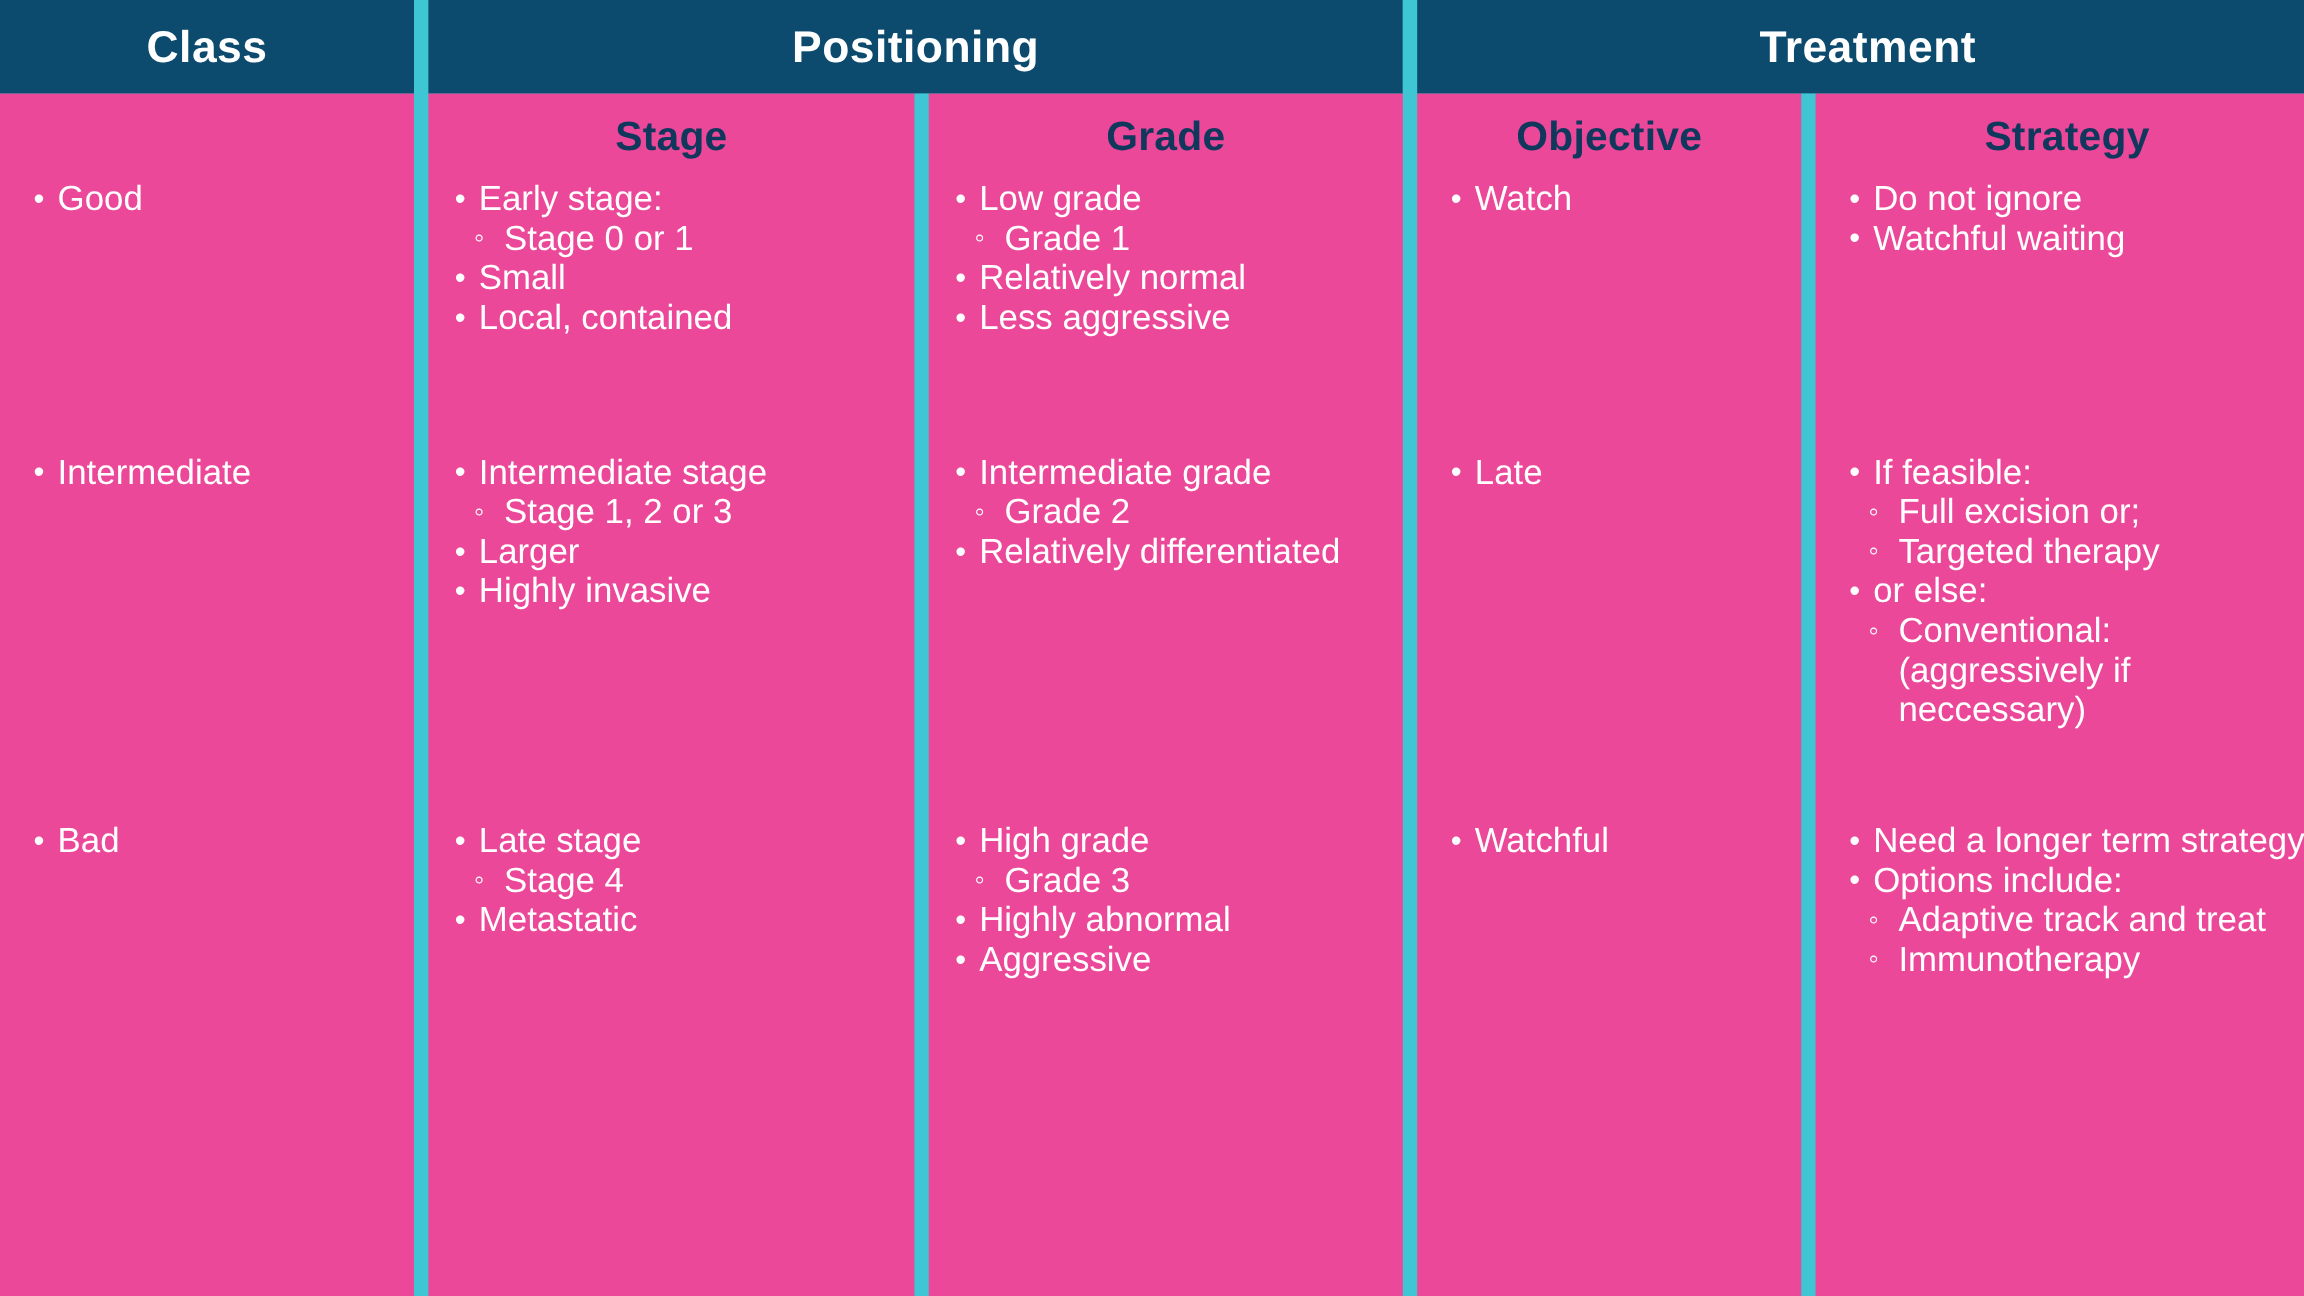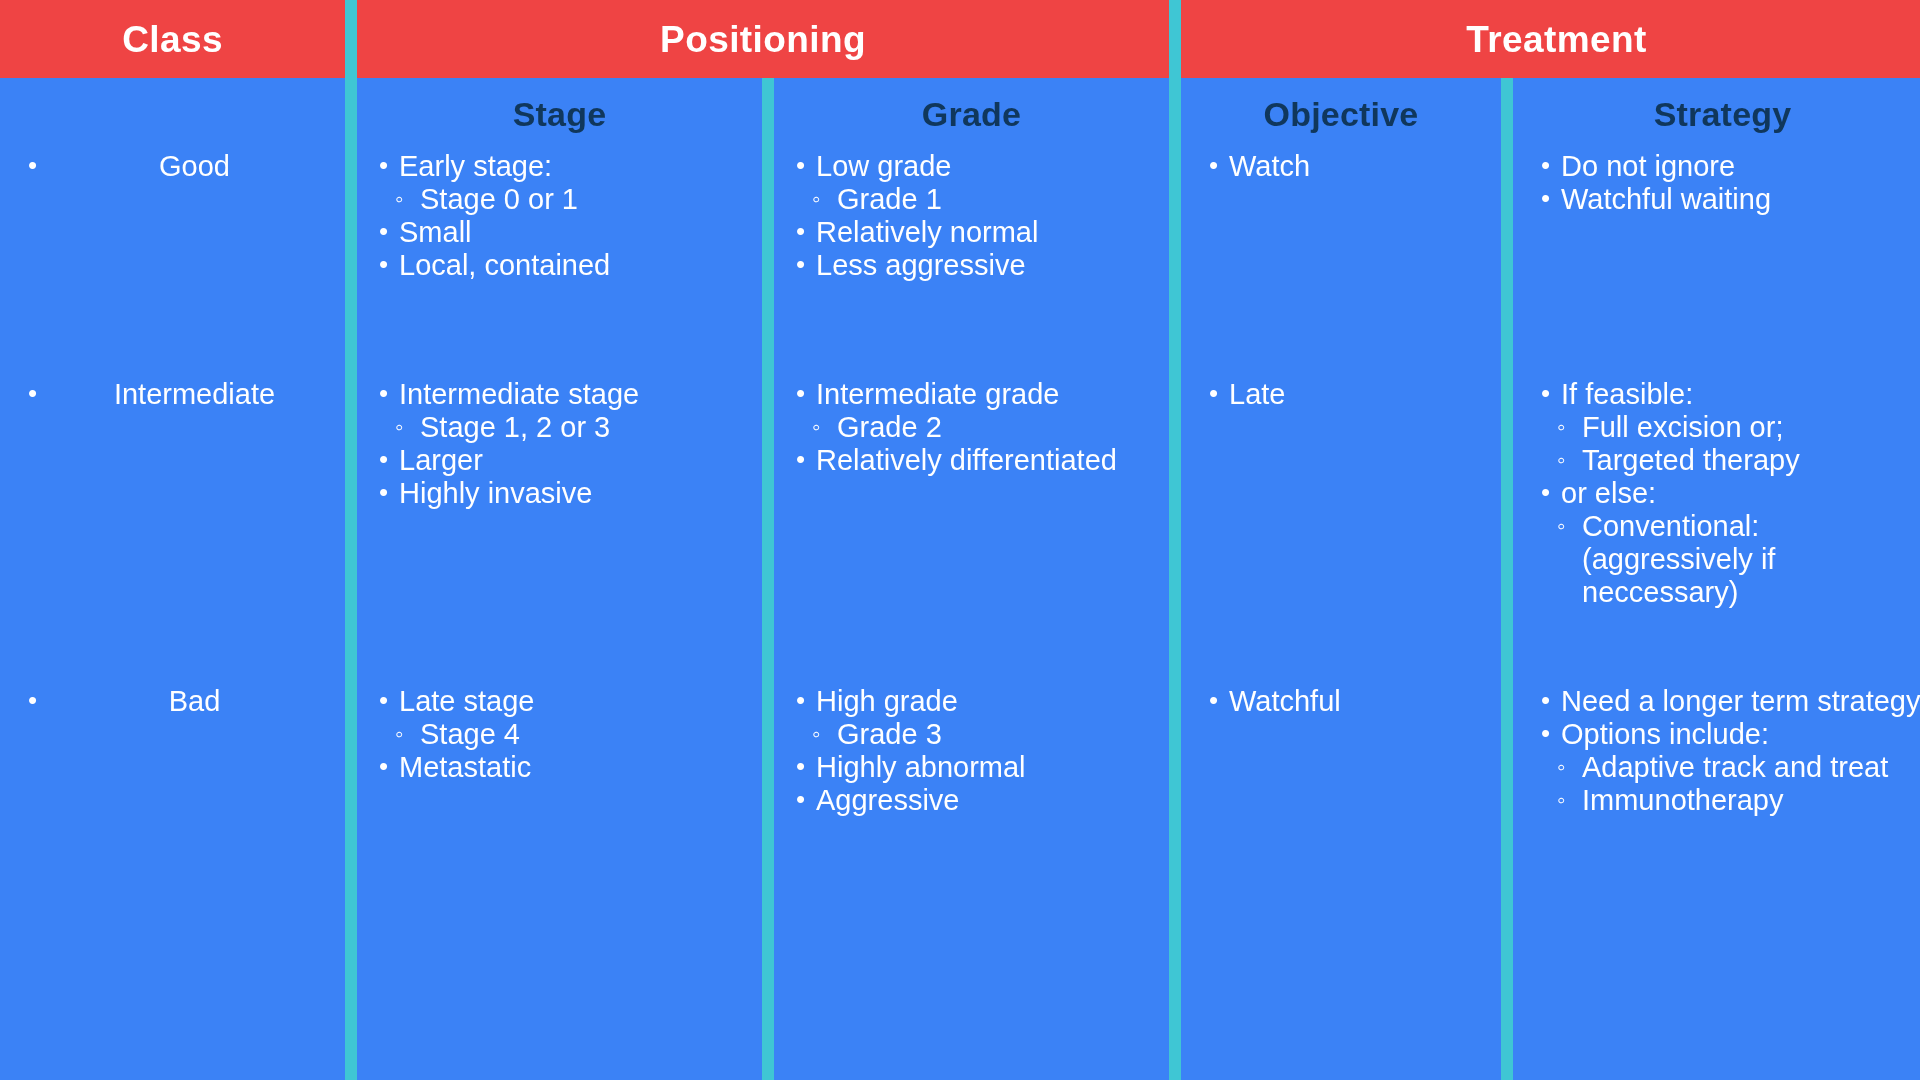--- a/index.html
+++ b/index.html
@@ -17,51 +17,51 @@
     width: 1920px;
     height: 1080px;
     background: #3fc6d4;
     display: grid;
     grid-template-columns: 345px 12px 405px 12px 395px 12px 320px 12px 419px;
     grid-template-rows: 78px 1fr;
   }
 
   
   .grouphdr {
-    background: #ef4444;
+    background: #0c4a6e;
     display: flex;
     align-items: center;
     justify-content: center;
     color: #ffffff;
     font-size: 37px;
     font-weight: 800;
     letter-spacing: 0.4px;
     line-height: 1;
   }
   .grouphdr.spacer { background: #3fc6d4; }
 
   .grp-class      { grid-column: 1 / 2;  grid-row: 1; }
   .grp-gap1       { grid-column: 2 / 3;  grid-row: 1; }
   .grp-pos        { grid-column: 3 / 6;  grid-row: 1; }
   .grp-gap2       { grid-column: 6 / 7;  grid-row: 1; }
   .grp-treat      { grid-column: 7 / 10; grid-row: 1; }
 
   
   .col {
-    background: #3b82f6;
+    background: #ec4899;
     grid-row: 2;
     position: relative;
     overflow: hidden;
   }
   .gap {
     grid-row: 2;
     background: #3fc6d4;
   }
 
-  .c-class    { grid-column: 1 / 2; text-align: center; }
+  .c-class    { grid-column: 1 / 2; }
   .g1         { grid-column: 2 / 3; }
   .c-stage    { grid-column: 3 / 4; }
   .g2         { grid-column: 4 / 5; }
   .c-grade    { grid-column: 5 / 6; }
   .g3         { grid-column: 6 / 7; }
   .c-obj      { grid-column: 7 / 8; }
   .g4         { grid-column: 8 / 9; }
   .c-strat    { grid-column: 9 / 10; }
 
   

